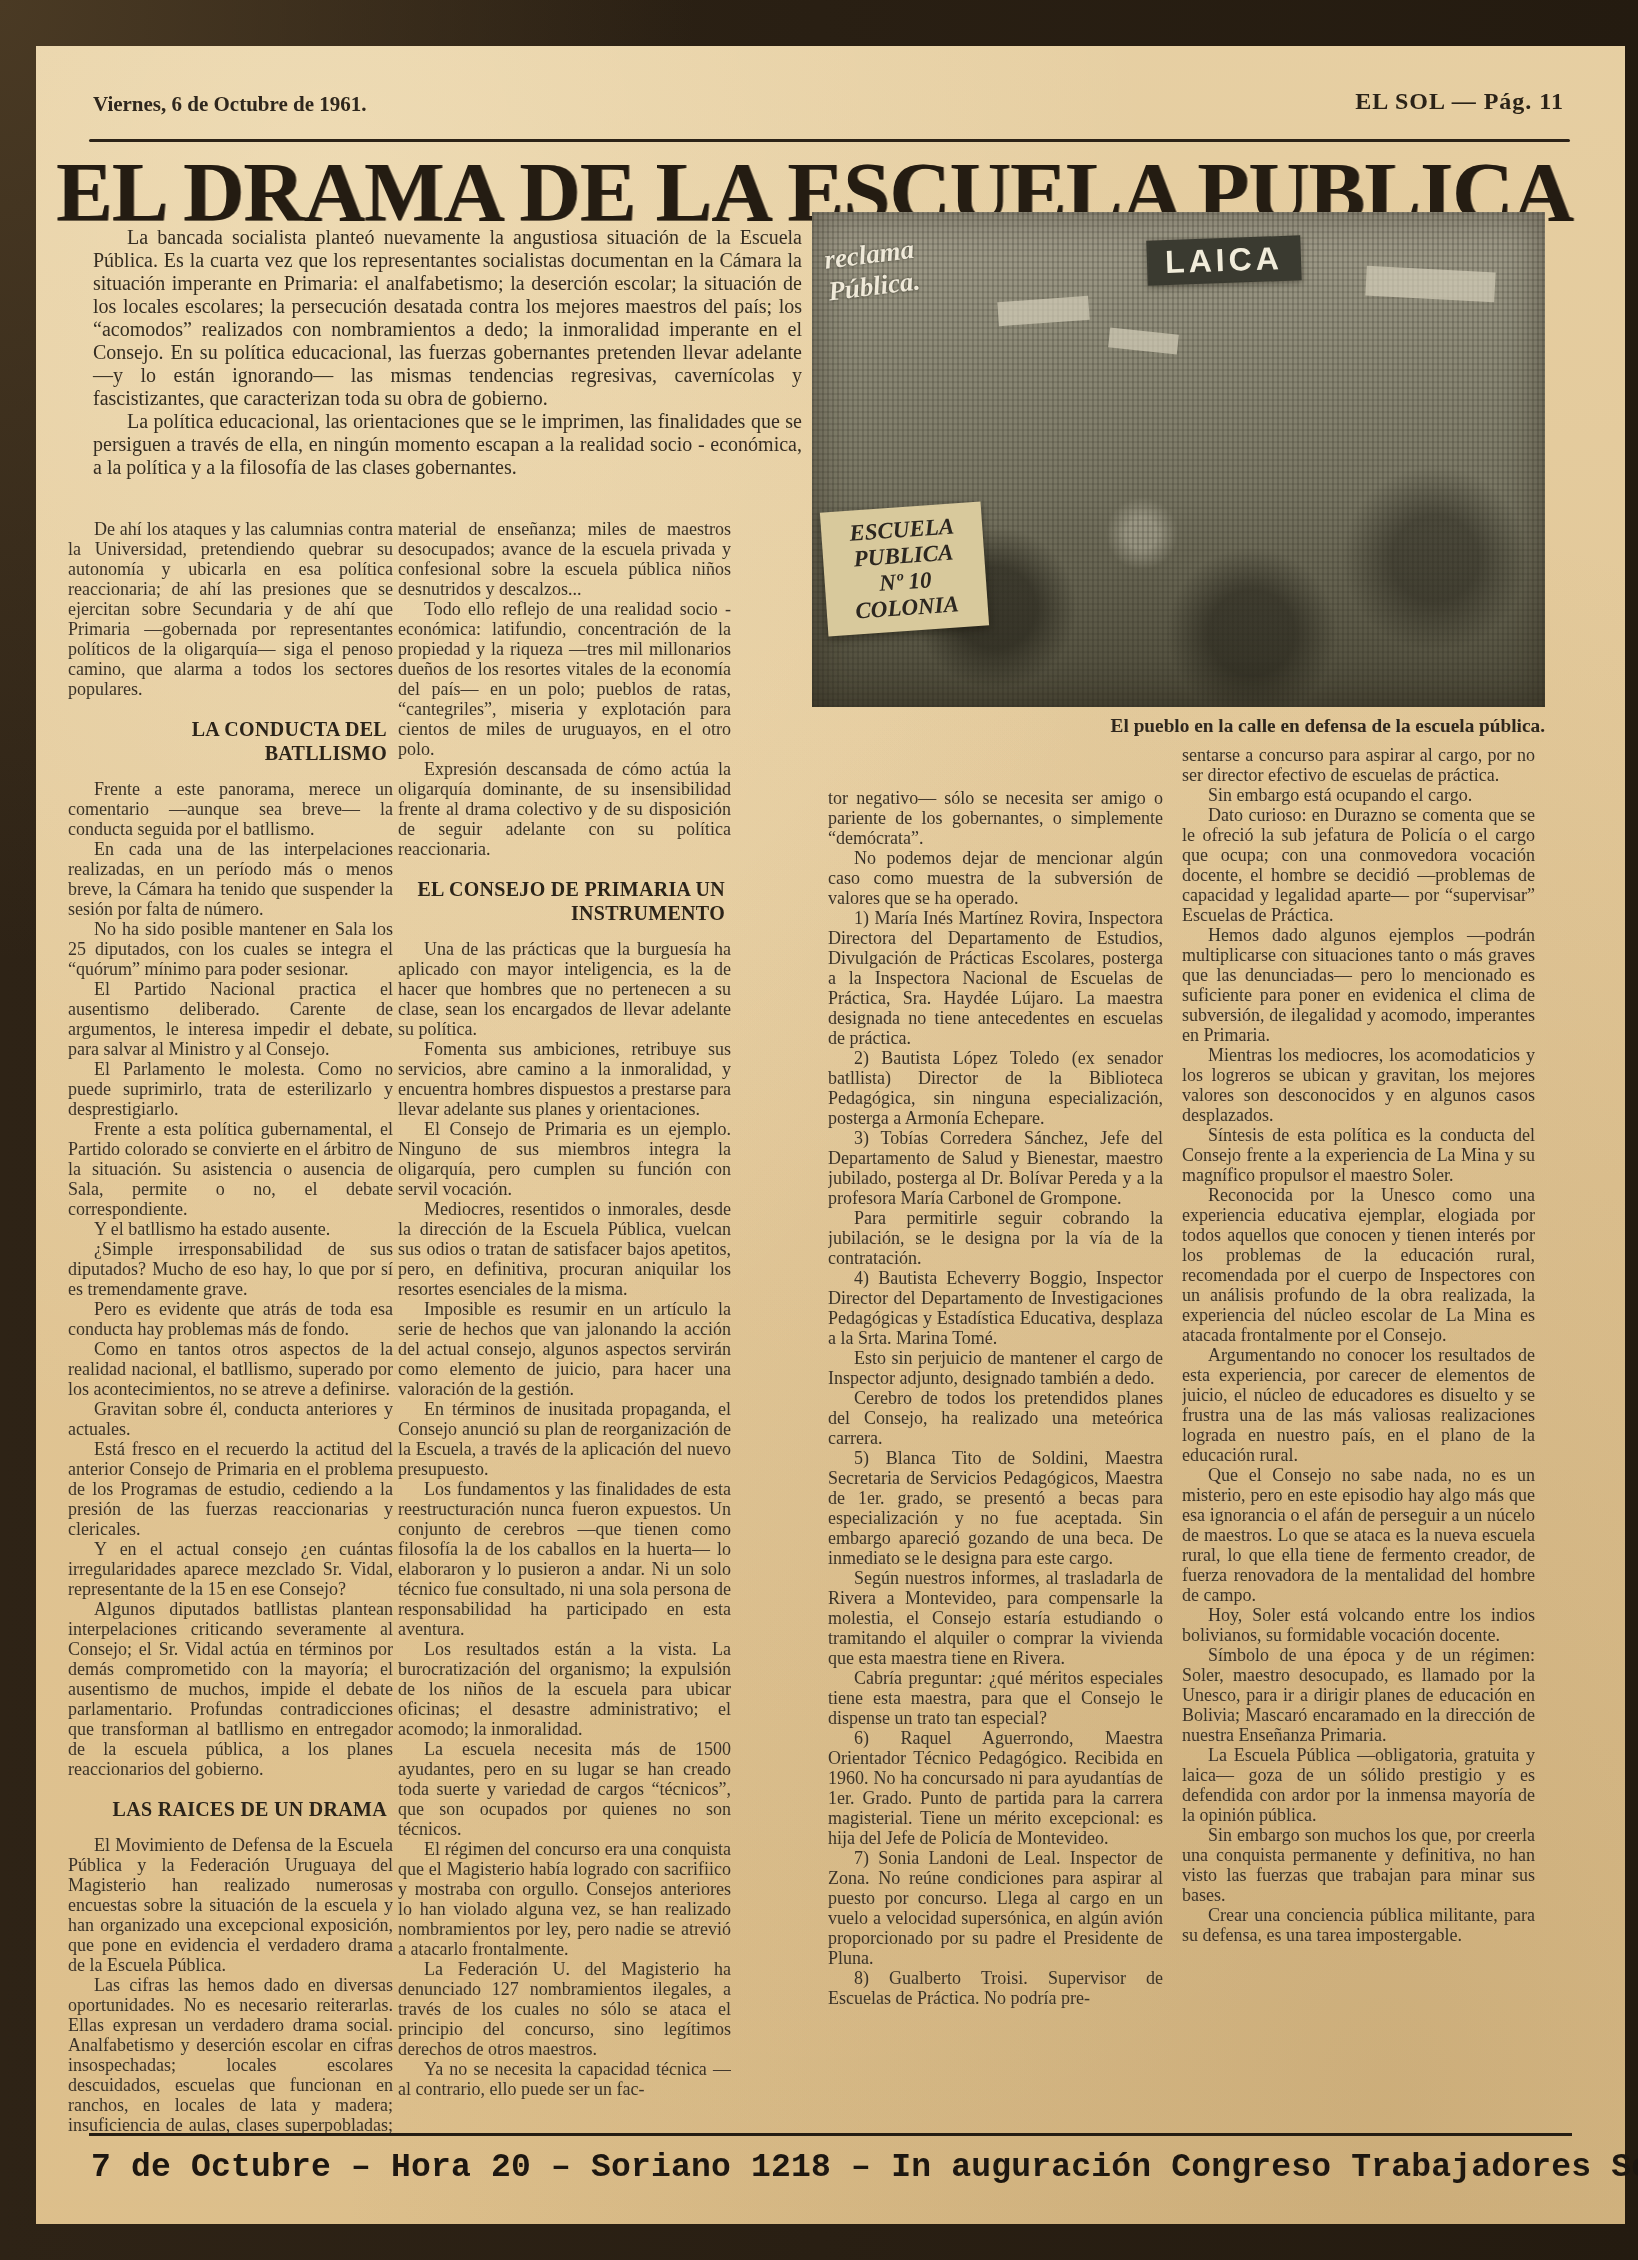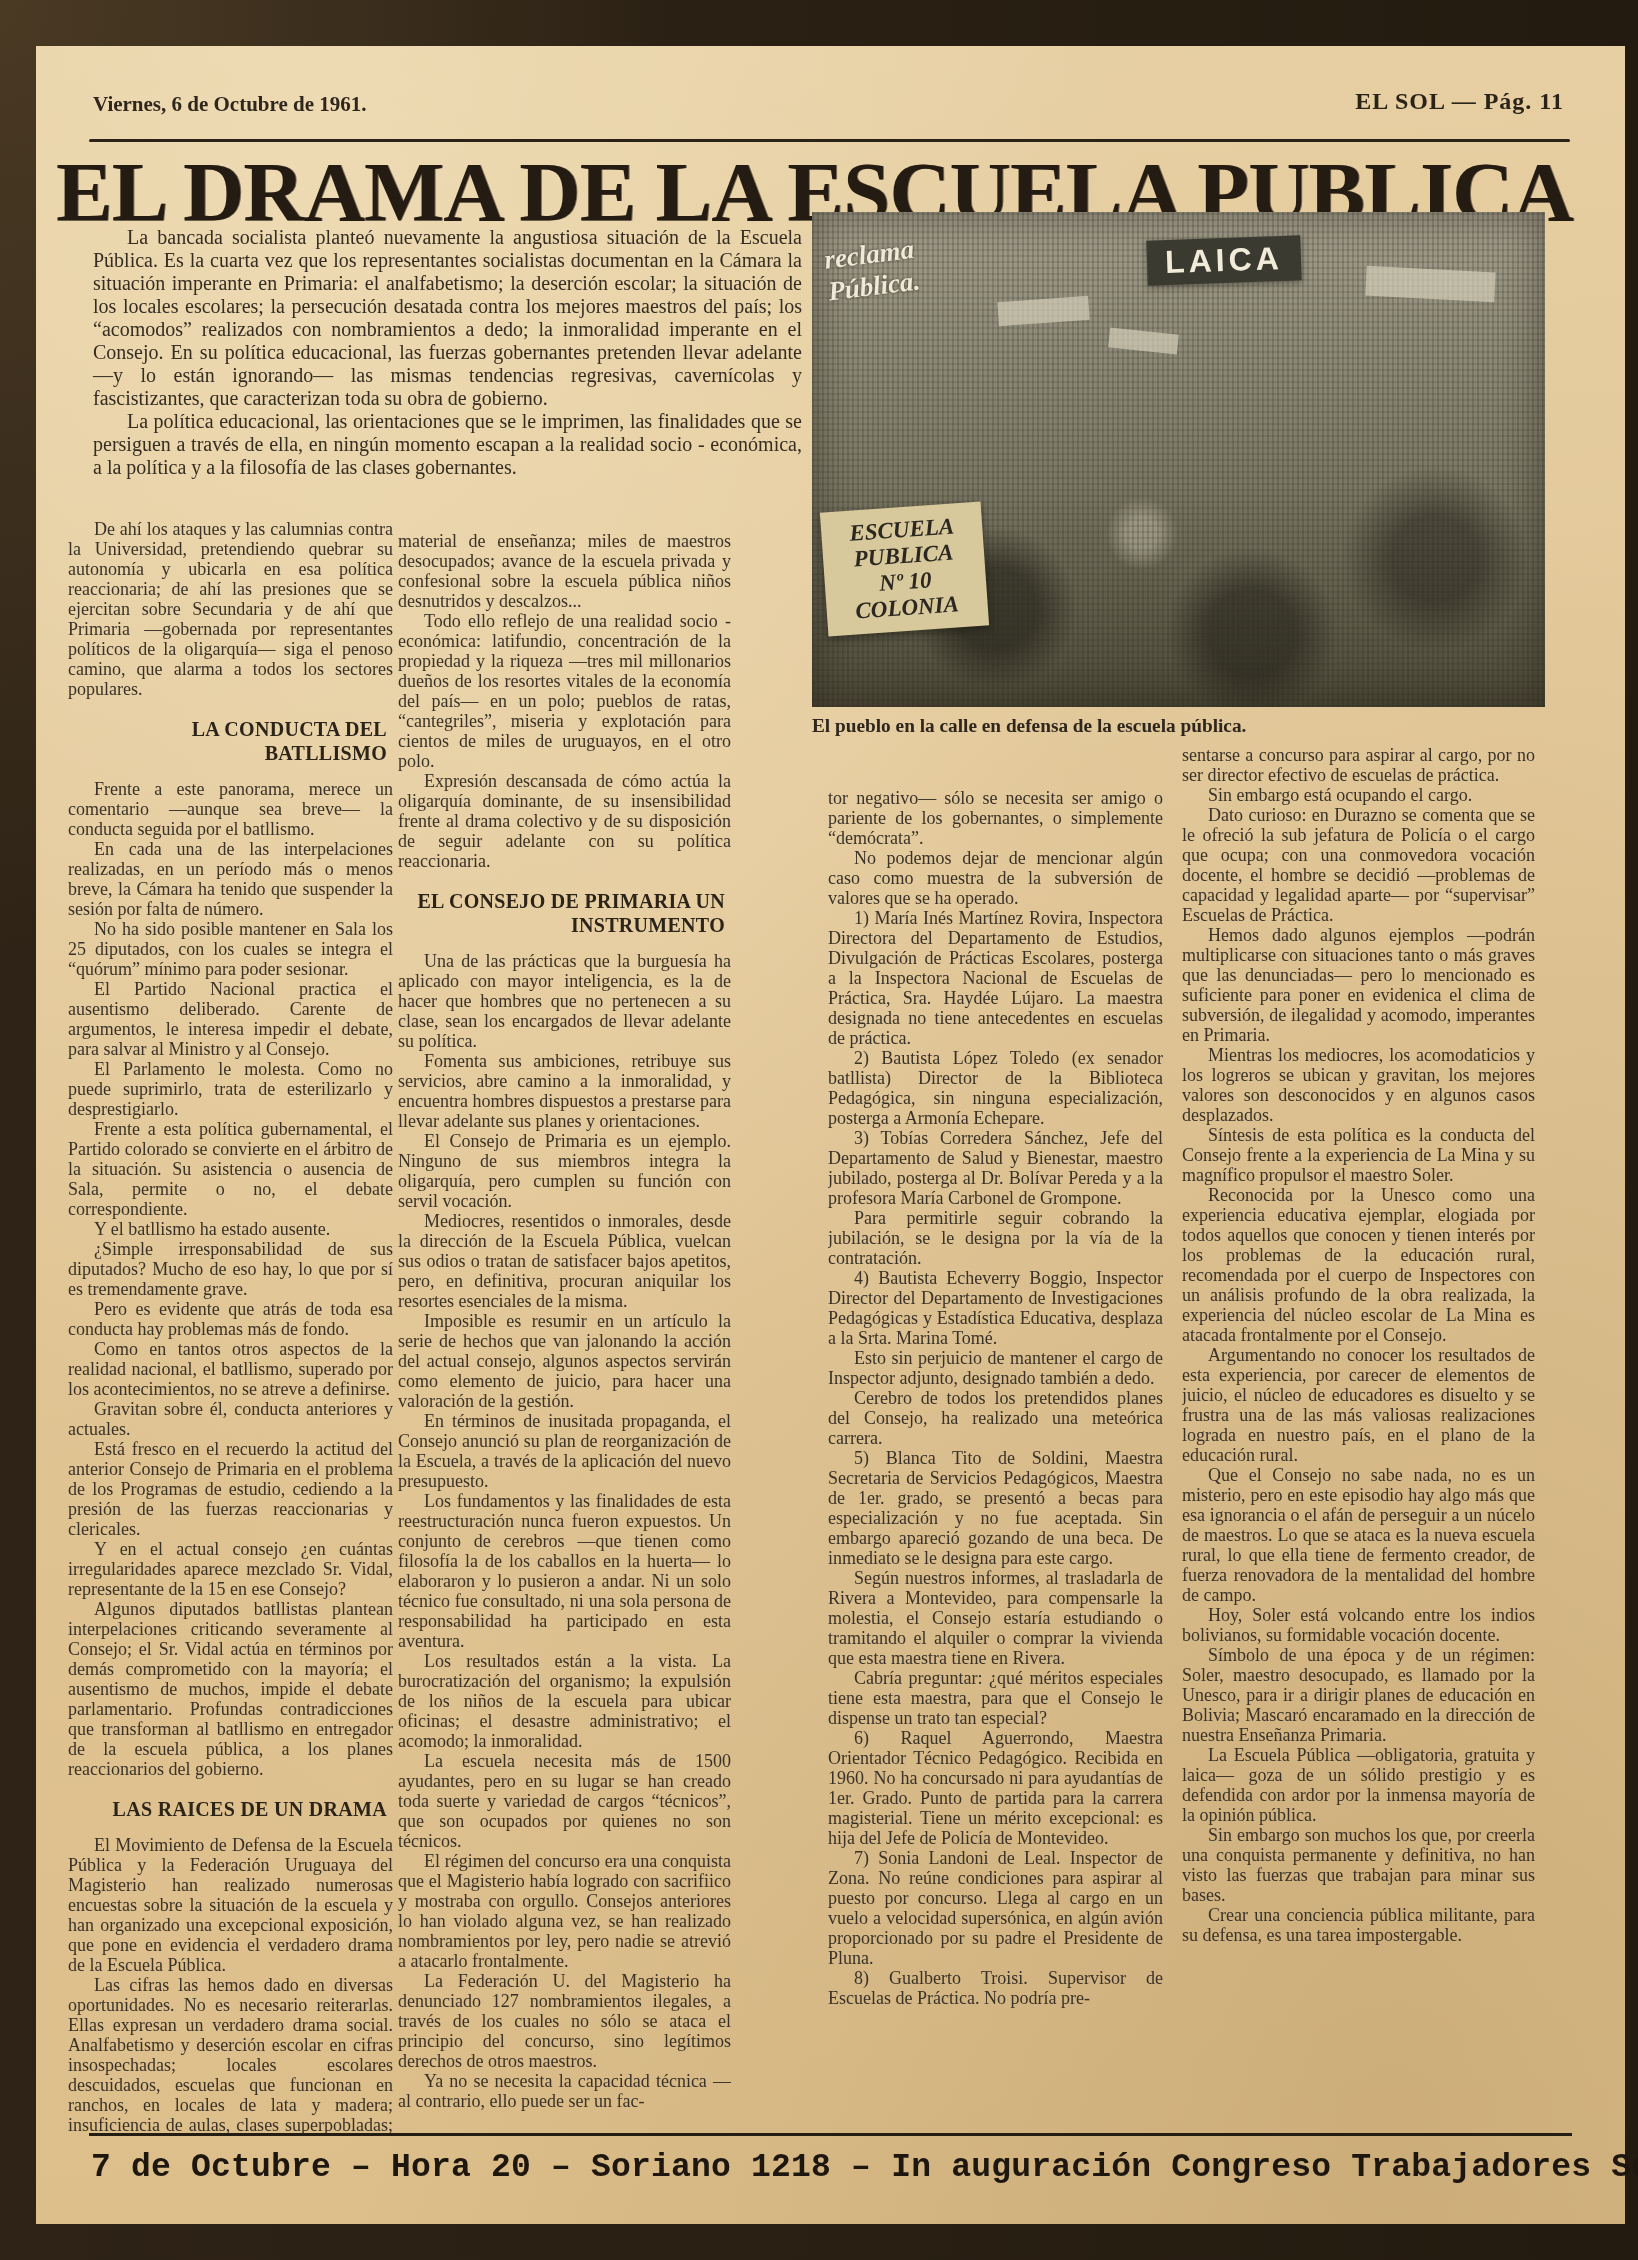--- a/index.html
+++ b/index.html
@@ -55,25 +55,25 @@
   .placard{position:absolute;background:rgba(218,212,190,.65);transform:rotate(3deg);}
   .placard.p1{left:554px;top:57px;width:129px;height:30px;}
   .placard.p2{left:186px;top:87px;width:91px;height:24px;transform:rotate(-4deg);}
   .placard.p3{left:297px;top:119px;width:69px;height:20px;transform:rotate(6deg);}
   .sign-escuela{
     position:absolute;left:12px;top:295px;width:145px;padding:10px 8px;background:#d8c99c;
     transform:rotate(-4deg);box-shadow:0 3px 8px rgba(20,18,10,.5);
     color:#2c2720;font-weight:bold;font-style:italic;font-size:23px;line-height:26px;
     white-space:pre-line;text-align:center;
   }
-  .caption{position:absolute;left:776px;top:669px;width:733px;text-align:left;font-weight:bold;font-size:19.3px;color:#2f271d;}
+  .caption{position:absolute;left:776px;top:669px;width:733px;text-align:right;font-weight:bold;font-size:19.3px;color:#2f271d;}
   
   .col{position:absolute;font-size:18px;line-height:20px;text-align:justify;overflow:hidden;color:#3a3228;}
   .col1{left:32px;top:473px;width:325px;height:1618px;}
-  .col2{left:362px;top:473px;width:333px;height:1618px;margin-top:12px;}
+  .col2{left:362px;top:473px;width:333px;height:1618px;}
   .col3{left:792px;top:699px;width:335px;height:1390px;margin-top:43px;}
   .col4{left:1146px;top:699px;width:353px;height:1390px;}
   .col p.para{margin:0;text-indent:26px;}
   .col p.para.noind{text-indent:0;}
   .col h3.subhead{margin:18px 6px 14px;text-align:right;font-size:20px;font-weight:bold;color:#2c2419;letter-spacing:0.3px;line-height:24px;}
   
   .foot-rule{position:absolute;left:53px;right:53px;top:2087px;height:3px;background:#241d13;}
   .foot-banner{
     position:absolute;left:55px;top:2103px;right:20px;white-space:nowrap;
     font-family:Liberation Mono, monospace;font-weight:bold;font-size:33px;

